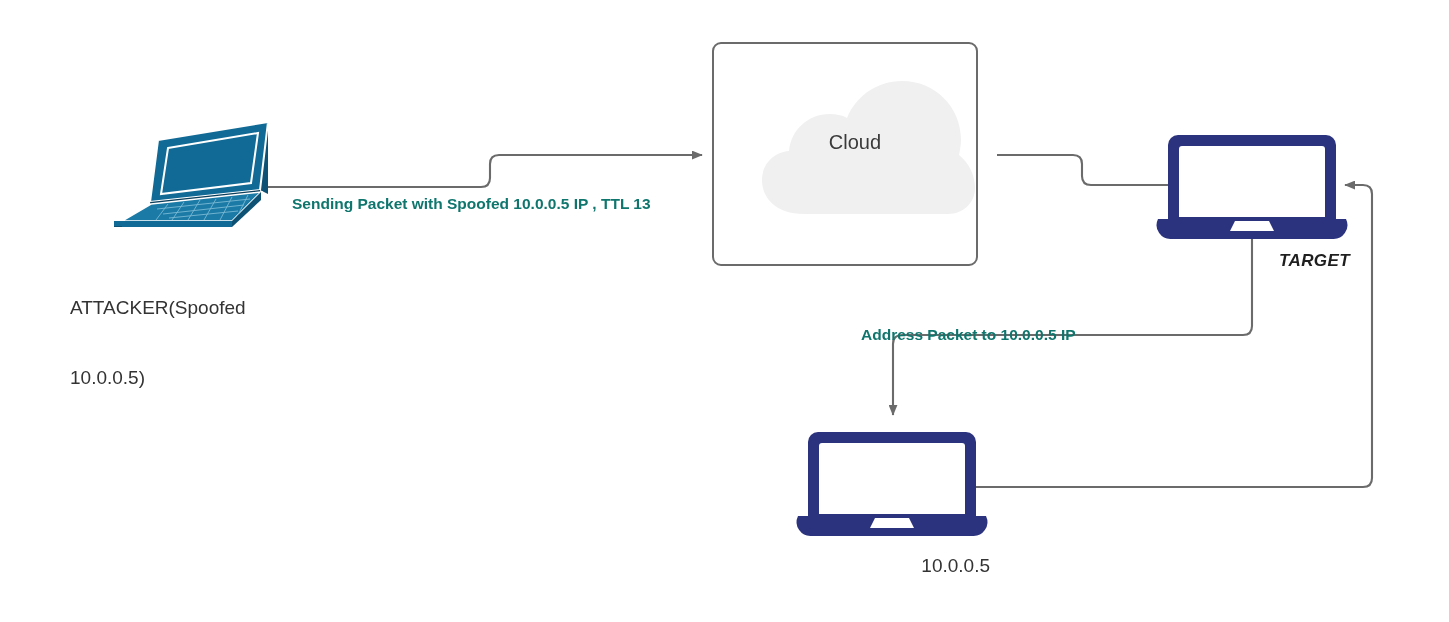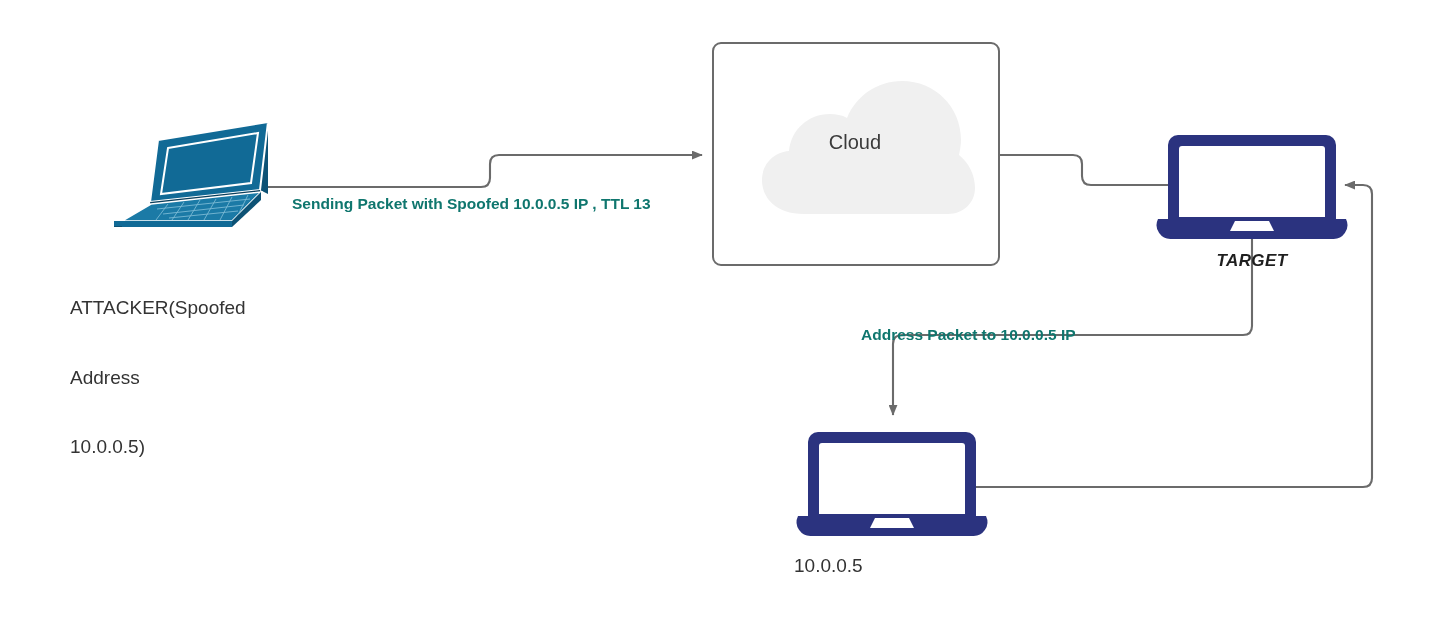--- a/index.html
+++ b/index.html
@@ -127,25 +127,24 @@
 
       <polygon points="14,99 124,99 124,105 14,105" fill="#116A96"></polygon>
       <polygon points="124,99 153,70 153,78 124,105" fill="#0D5275"></polygon>
       <polygon points="6,99 14,99 14,105 6,105" fill="#0D5275"></polygon>
       <rect x="6" y="99" width="118" height="5" fill="#116A96"></rect>
     </svg>
   </div>
 
   <div class="lbl lbl-node" style="left:70px; top:250px; width:250px;">
     <div>ATTACKER(Spoofed</div>
-    <div>Address</div>
     <div>10.0.0.5)</div>
   </div>
 
-  <div class="cloud-box" style="left:712px; top:42px; width:288px; height:224px;">
+  <div class="cloud-box" style="left:712px; top:42px; width:266px; height:224px;">
     <svg width="282" height="220" viewBox="0 0 282 220" xmlns="http://www.w3.org/2000/svg">
       <path d="M90,170
                C 62,170 48,154 48,136
                C 48,120 60,108 75,107
                C 77,86 94,70 116,70
                C 122,70 128,71 133,74
                C 142,52 163,37 188,37
                C 221,37 247,63 247,96
                C 247,101 246,106 245,111
                C 255,119 261,131 261,144
@@ -161,31 +160,31 @@
       <path d="M24,8 L172,8 A10,10 0 0 1 182,18 L182,94 L14,94 L14,18 A10,10 0 0 1 24,8 Z" fill="#2B337F"></path>
 
       <path d="M28,19 L168,19 A3,3 0 0 1 171,22 L171,90 L25,90 L25,22 A3,3 0 0 1 28,19 Z" fill="#ffffff"></path>
 
       <path d="M4,92 L192,92 A14,14 0 0 1 178,112 L18,112 A14,14 0 0 1 4,92 Z" fill="#2B337F"></path>
 
       <path d="M81,94 L115,94 L120,104 L76,104 Z" fill="#ffffff"></path>
     </svg>
   </div>
 
-  <div class="lbl lbl-target" style="left:1154px; top:251px; width:196px; text-align:center;">TARGET</div>
+  <div class="lbl lbl-target" style="left:1154px; top:251px; width:196px; text-align:right;">TARGET</div>
 
   <div class="laptop-flat" style="left:794px; top:424px;">
     <svg width="196" height="118" viewBox="0 0 196 118" xmlns="http://www.w3.org/2000/svg">
       <path d="M24,8 L172,8 A10,10 0 0 1 182,18 L182,94 L14,94 L14,18 A10,10 0 0 1 24,8 Z" fill="#2B337F"></path>
       <path d="M28,19 L168,19 A3,3 0 0 1 171,22 L171,90 L25,90 L25,22 A3,3 0 0 1 28,19 Z" fill="#ffffff"></path>
       <path d="M4,92 L192,92 A14,14 0 0 1 178,112 L18,112 A14,14 0 0 1 4,92 Z" fill="#2B337F"></path>
       <path d="M81,94 L115,94 L120,104 L76,104 Z" fill="#ffffff"></path>
     </svg>
   </div>
 
-  <div class="lbl lbl-node" style="left:794px; top:554px; width:196px; text-align:left;">10.0.0.5</div>
+  <div class="lbl lbl-node" style="left:794px; top:554px; width:196px; text-align:right;">10.0.0.5</div>
 
   <div class="lbl lbl-edge" style="left:292px; top:195px;">Sending Packet with Spoofed 10.0.0.5 IP , TTL 13</div>
 
   <div class="lbl lbl-edge" style="left:861px; top:326px;">Address Packet to 10.0.0.5 IP</div>
 
 
 </div>
 
 </body></html>

